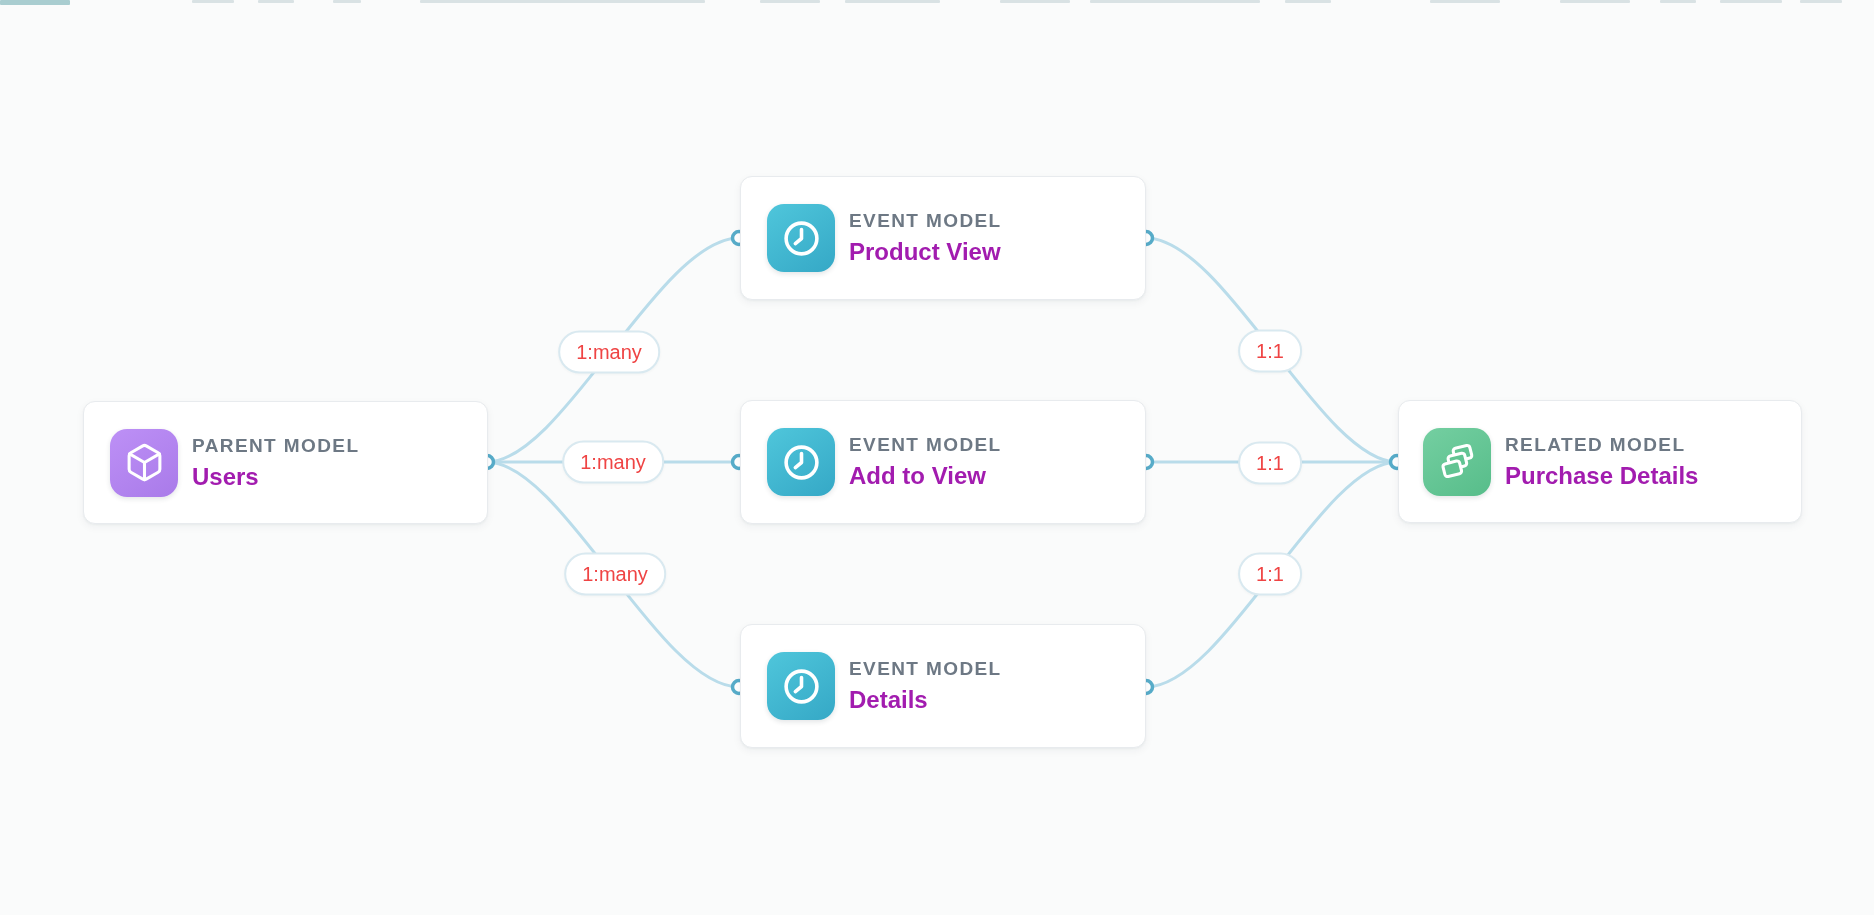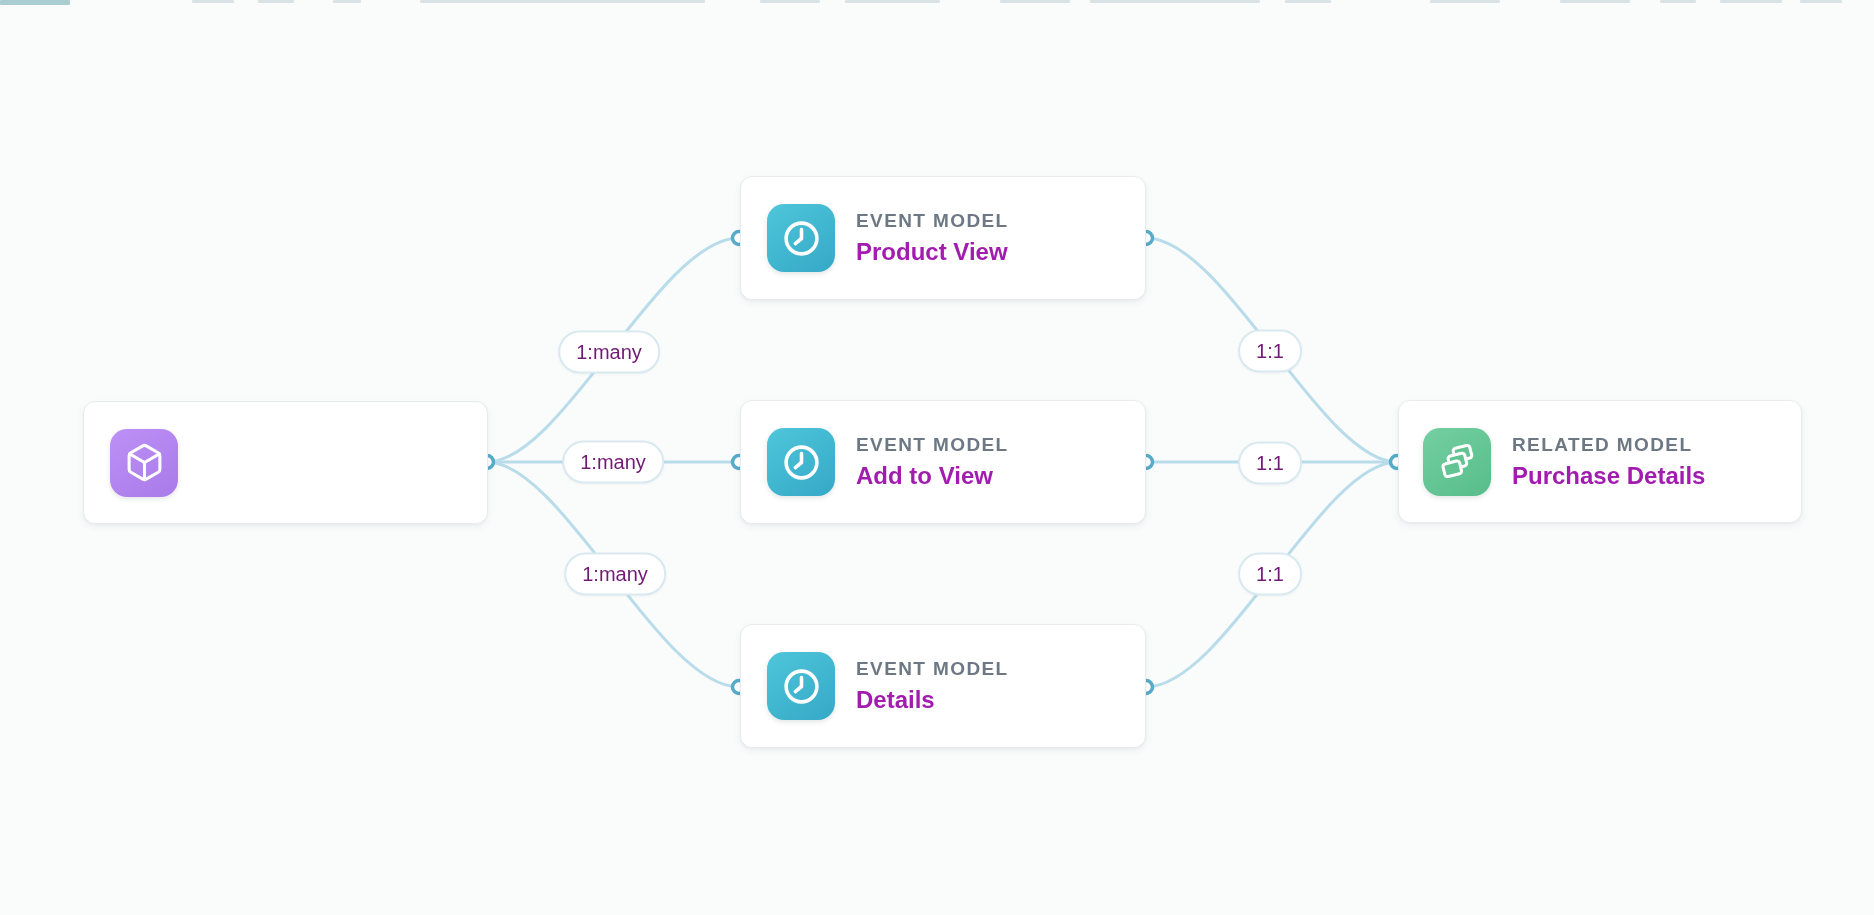--- a/index.html
+++ b/index.html
@@ -20,21 +20,21 @@
   svg.edge-layer { position: absolute; top: 0; left: 0; width: 1874px; height: 915px; }
 
   .card {
     position: absolute;
     background: #ffffff;
     border: 1px solid #e8ebee;
     border-radius: 12px;
     box-shadow: 0 3px 8px rgba(25, 39, 52, 0.05), 0 1px 2px rgba(25,39,52,0.04);
     display: flex;
     align-items: center;
-    gap: 21px;
+    gap: 14px;
     padding: 0 26px;
     cursor: pointer;
   }
   .card-parent   { left: 83px;   top: 401px; width: 405px; height: 123px; }
   .card-event-0  { left: 740px;  top: 176px; width: 406px; height: 124px; }
   .card-event-1  { left: 740px;  top: 400px; width: 406px; height: 124px; }
   .card-event-2  { left: 740px;  top: 624px; width: 406px; height: 124px; }
   .card-related  { left: 1398px; top: 400px; width: 404px; height: 123px; padding-left: 24px; }
 
   .icon-badge {
@@ -62,21 +62,21 @@
     color: #a21caf;
     margin-top: 6px;
   }
 
   .pill {
     position: absolute;
     transform: translate(-50%, -50%);
     background: #ffffff;
     border: 2px solid #d9e9f0;
     border-radius: 999px;
-    color: #701a75;
+    color: #ef4444;
     font-size: 20px;
     line-height: 1;
     padding: 9px 16px 10px 16px;
     white-space: nowrap;
     box-shadow: 0 1px 3px rgba(25,39,52,0.04);
   }
   .pill-1m-0 { left: 609px;  top: 352px; }
   .pill-1m-1 { left: 613px;  top: 462px; }
   .pill-1m-2 { left: 615px;  top: 574px; }
   .pill-11-0 { left: 1270px; top: 351px; }
@@ -128,20 +128,24 @@
   </svg>
 
   <div class="card card-parent">
     <div class="icon-badge badge-purple">
       <svg viewBox="0 0 24 24" fill="none" stroke="#ffffff" stroke-width="1.8" stroke-linecap="round" stroke-linejoin="round">
         <path d="M21 16V8a2 2 0 0 0-1-1.73l-7-4a2 2 0 0 0-2 0l-7 4A2 2 0 0 0 3 8v8a2 2 0 0 0 1 1.73l7 4a2 2 0 0 0 2 0l7-4A2 2 0 0 0 21 16z"></path>
         <polyline points="3.27 6.96 12 12.01 20.73 6.96"></polyline>
         <line x1="12" y1="22.08" x2="12" y2="12"></line>
       </svg>
     </div>
+    <div class="card-text">
+      <div class="category">PARENT MODEL</div>
+      <div class="name">Users</div>
+    </div>
   </div>
 
   <div class="card card-event-0">
     <div class="icon-badge badge-teal">
       <svg viewBox="0 0 24 24" fill="none" stroke="#ffffff" stroke-width="2.1" stroke-linecap="round" stroke-linejoin="round">
         <circle cx="12" cy="12" r="9"></circle>
         <path d="M12 6.8 L12 12 L8.4 15"></path>
       </svg>
     </div>
     <div class="card-text">

